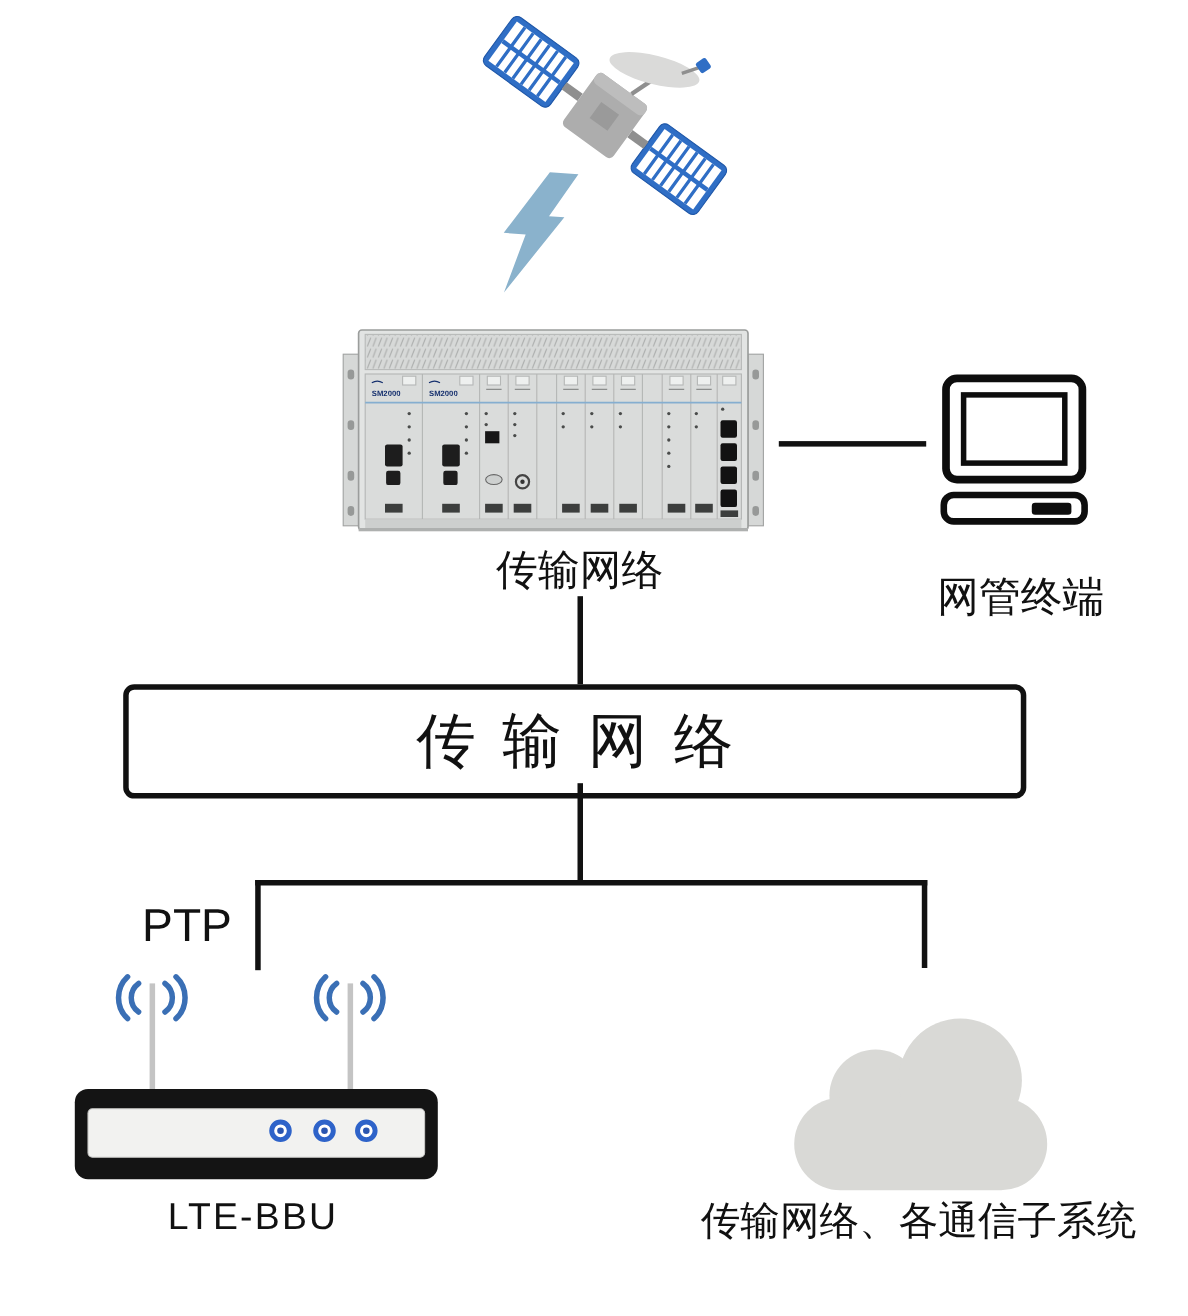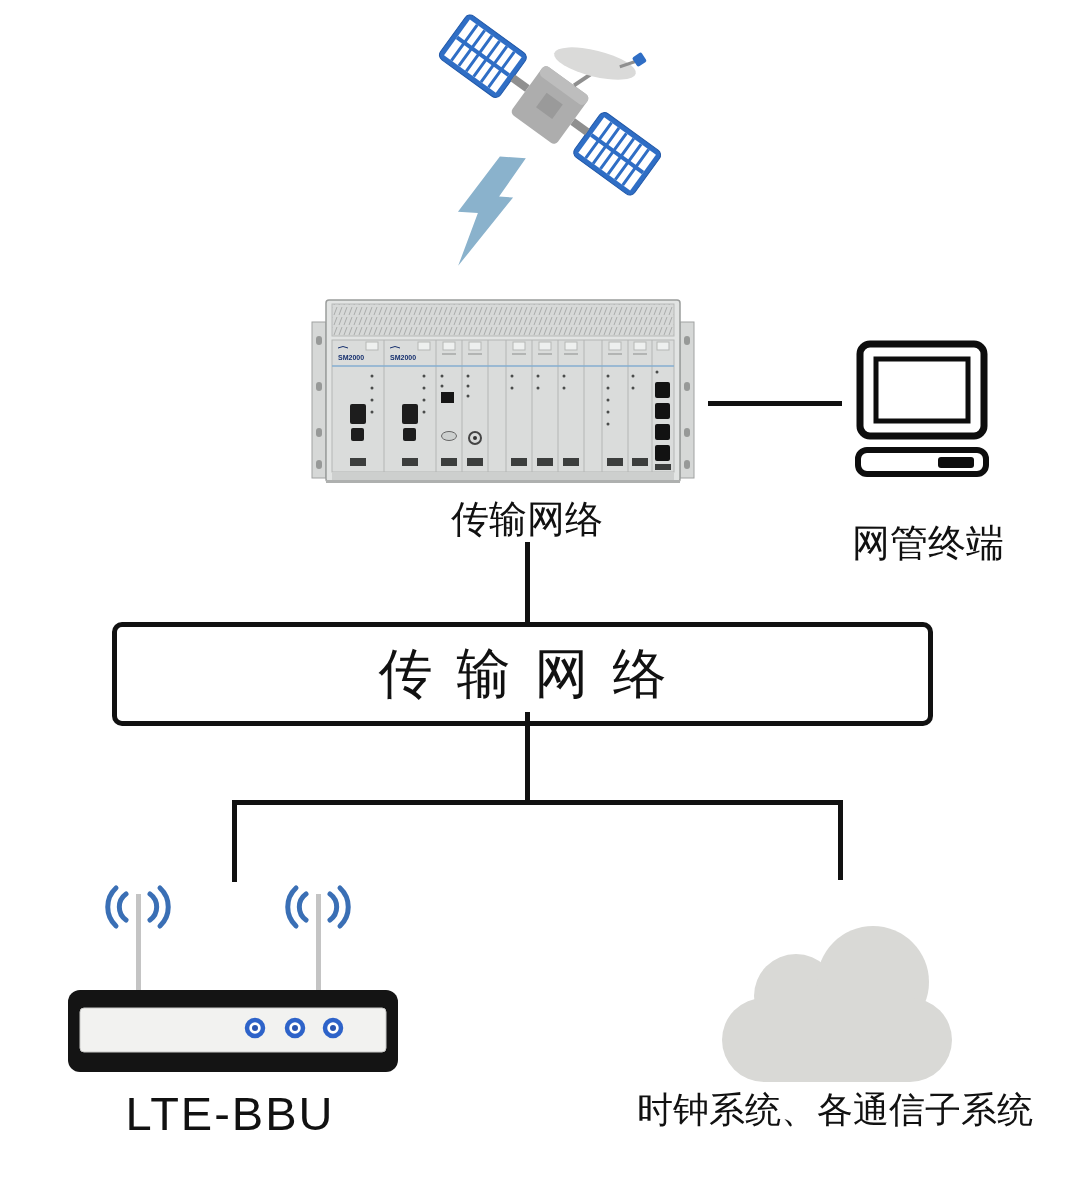--- a/index.html
+++ b/index.html
@@ -5,21 +5,21 @@
   html,body{margin:0;padding:0;background:#ffffff;}
   .stage{
     position:relative;width:1080px;height:1196px;background:#ffffff;
     font-family:"Liberation Sans", sans-serif;overflow:hidden;color:#111;
   }
   .abs{position:absolute;}
   .line{position:absolute;background:#111111;}
   .label{position:absolute;color:#111111;text-align:center;white-space:nowrap;line-height:1.1;}
   .lbl-node{font-size:38px;}
   .lbl-proto{font-size:42px;}
-  .lbl-bbu{font-size:47px;letter-spacing:2px;}
+  .lbl-bbu{font-size:34px;letter-spacing:2px;}
   .lbl-subsys{font-size:36px;}
   .net-box{
     position:absolute;left:112px;top:622px;width:821px;height:104px;
     box-sizing:border-box;border:5px solid #111111;border-radius:10px;
     display:flex;align-items:center;justify-content:center;
   }
   .net-box span{font-size:54px;letter-spacing:24px;padding-left:24px;color:#111;}
   svg{display:block;}
 </style>
 </head>
@@ -205,20 +205,21 @@
   <div class="line" style="left:232px;top:800px;width:5px;height:82px;"></div>
   <div class="line" style="left:838px;top:800px;width:5px;height:80px;"></div>
 
   <div class="label lbl-node" style="left:377px;top:499px;width:300px;">传输网络</div>
   <div class="label lbl-node" style="left:778px;top:499px;width:300px;margin-top:24px;">网管终端</div>
 
   <div class="net-box">
     <span>传输网络</span>
   </div>
 
+  <div class="label lbl-proto" style="left:110px;top:818px;width:120px;">PTP</div>
 
   <svg class="abs" style="left:60px;top:880px;" width="345" height="200" viewBox="0 0 345 200">
 
     <rect x="76" y="14" width="5" height="98" fill="#c4c4c4"></rect>
     <rect x="256" y="14" width="5" height="98" fill="#c4c4c4"></rect>
 
     <g stroke="#3a6fb5" stroke-width="5" fill="none" stroke-linecap="round">
       <path d="M 56 8 A 26 26 0 0 0 56 46"></path>
       <path d="M 66 14 A 16 16 0 0 0 66 40"></path>
       <path d="M 100 8 A 26 26 0 0 1 100 46"></path>
@@ -243,15 +244,15 @@
 
   <svg class="abs" style="left:708px;top:918px;" width="258" height="168" viewBox="0 0 258 168">
     <g fill="#d9d9d6">
       <circle cx="88" cy="78" r="42"></circle>
       <circle cx="165" cy="64" r="56"></circle>
       <rect x="14" y="80" width="230" height="84" rx="42"></rect>
     </g>
   </svg>
 
   <div class="label lbl-bbu" style="left:80px;top:1088px;width:300px;">LTE-BBU</div>
-  <div class="label lbl-subsys" style="left:615px;top:1090px;width:440px;">时钟系统、各通信子系统</div>
+  <div class="label lbl-subsys" style="left:615px;top:1090px;width:440px;">传输网络、各通信子系统</div>
 
 </div>
 
 </body></html>

